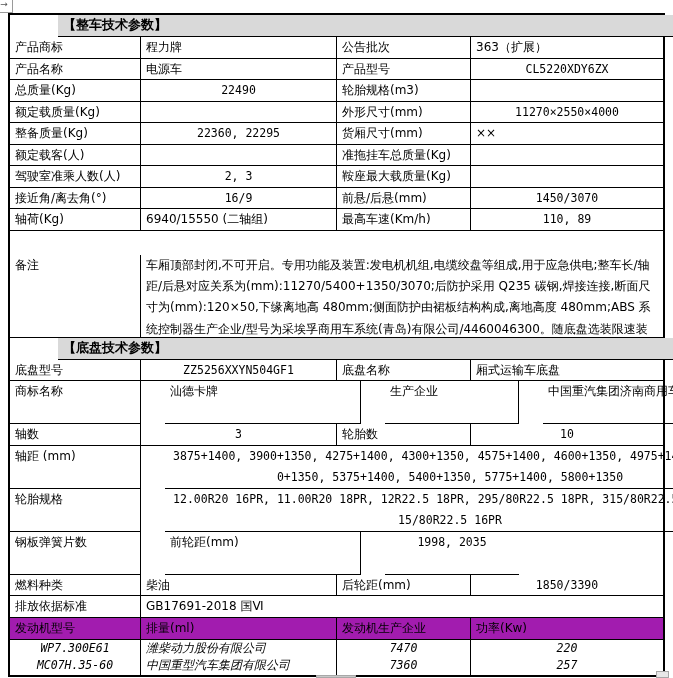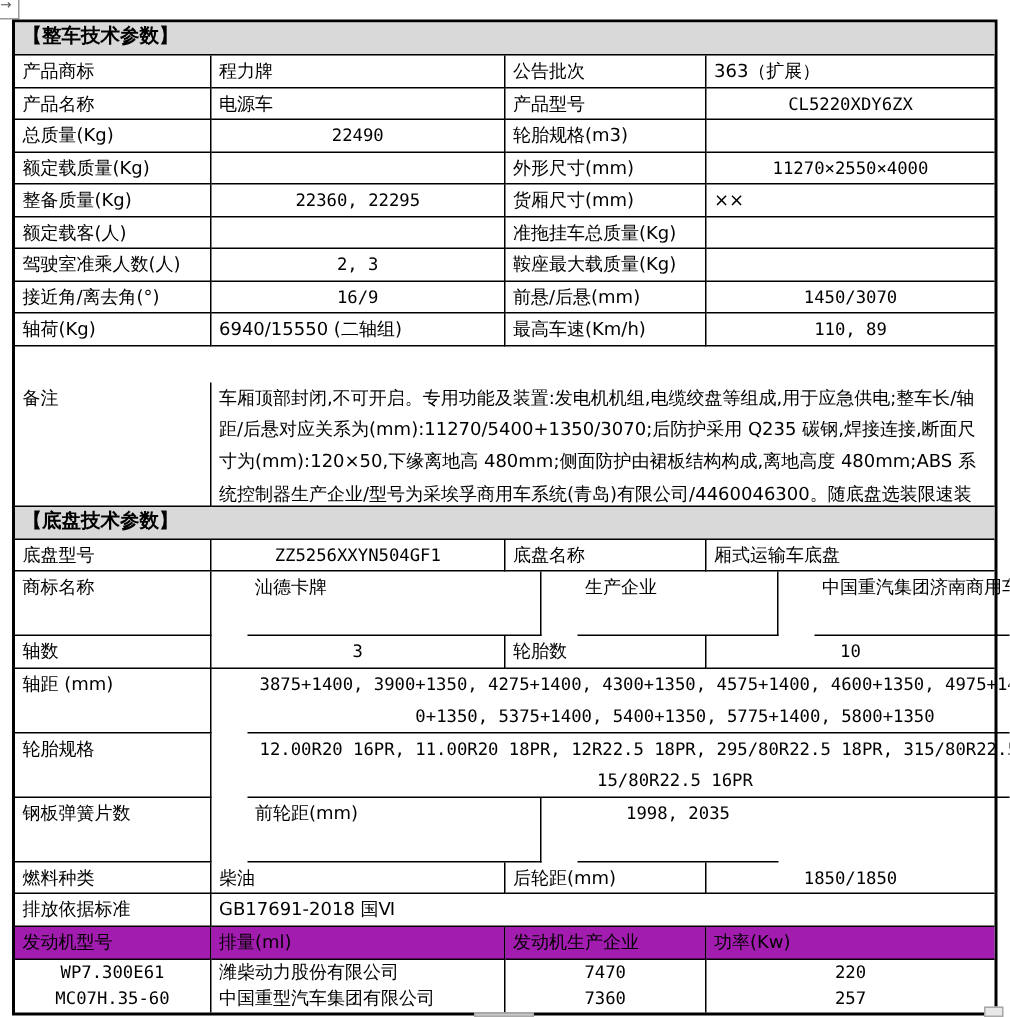--- a/index.html
+++ b/index.html
@@ -1,31 +1,31 @@
 <!DOCTYPE html>
 <html><head>
 <meta charset="utf-8">
 <style>
   html,body{margin:0;padding:0;background:#ffffff;}
   body{width:673px;height:678px;position:relative;font-family:"DejaVu Sans",sans-serif;color:#000;}
   .anchor{position:absolute;left:-5px;top:-5px;width:16px;height:16px;border:1px solid #9a9a9a;background:#fff;font-size:9px;line-height:16px;text-align:center;color:#555;}
   .tbl{position:absolute;left:8px;top:13px;width:657px;border:2px solid #000;box-sizing:border-box;font-size:12px;}
   .row{display:grid;grid-template-columns:131px 196px 134px 192px;}
-  .row.sec{grid-template-columns:653px;}
+  .row.sec{grid-template-columns:653px;margin-left:48px;}
   .cell{box-sizing:border-box;border-right:1px solid #000;border-bottom:1px solid #000;padding:0 5px;line-height:21.5px;overflow:hidden;}
   .cell.full{grid-column:1/5;}
   .cell.vspan{grid-column:2/5;}
   .cell.last{border-right:none;}
   .row.final .cell{border-bottom:none;}
   .sec .cell{background:#d9d9d9;font-weight:bold;font-size:13px;line-height:20px;border-right:none;}
   .hs{height:21.5px;}
   .h2l{height:43px;gap:24px;}
   .hsec{height:22px;}
   .hrem{height:107px;}
-  .heng{height:35px;}
+  .heng{height:35px;font-style:italic;}
   .hrem .cell{line-height:21.4px;margin-top:24px;}
   .heng .cell{line-height:17.5px;padding-top:0;}
   .engh .cell{background:#a21caf;}
   .mono{font-family:"DejaVu Sans Mono",monospace;font-size:11.5px;text-align:center;}
   .wrap{white-space:normal;word-break:break-all;}
   .bar-artifact{position:absolute;left:316px;top:675px;width:40px;height:3px;background:#c9c9c9;border:1px solid #a8a8a8;box-sizing:border-box;}
   .corner-artifact{position:absolute;left:656px;top:671px;width:13px;height:7px;background:#e8e8e8;border:1px solid #a8a8a8;box-sizing:border-box;}
 </style>
 </head>
 <body>
@@ -130,21 +130,21 @@
   </div>
   <div class="row h2l">
     <div class="cell">钢板弹簧片数</div>
     <div class="cell">前轮距(mm)</div>
     <div class="cell last mono">1998, 2035</div>
   </div>
   <div class="row hs">
     <div class="cell">燃料种类</div>
     <div class="cell">柴油</div>
     <div class="cell">后轮距(mm)</div>
-    <div class="cell last mono">1850/1850</div>
+    <div class="cell last mono">1850/3390</div>
   </div>
   <div class="row hs">
     <div class="cell">排放依据标准</div>
     <div class="cell vspan last">GB17691-2018 国Ⅵ</div>
   </div>
 
   <div class="row engh hsec">
     <div class="cell">发动机型号</div>
     <div class="cell">排量(ml)</div>
     <div class="cell">发动机生产企业</div>

